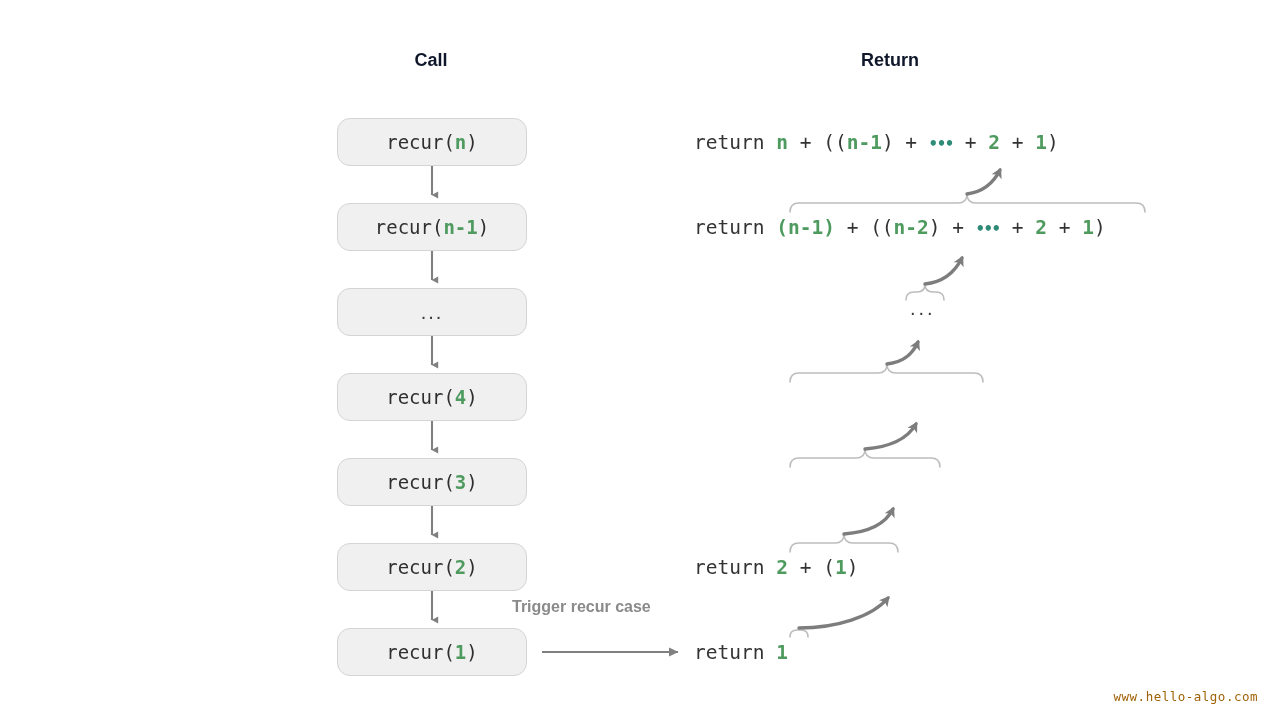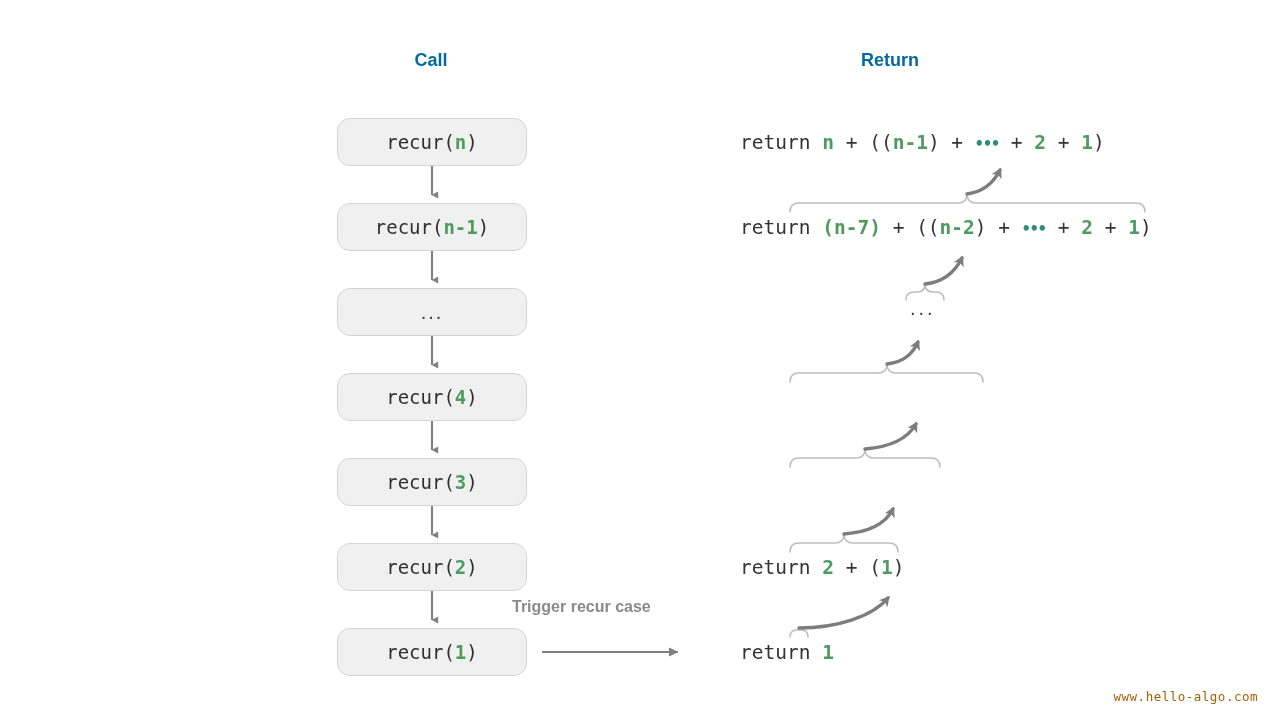--- a/index.html
+++ b/index.html
@@ -15,21 +15,21 @@
     overflow: hidden;
     font-family: "Liberation Sans", sans-serif;
   }
 
   
   .col-header {
     position: absolute;
     font-family: "Liberation Sans", sans-serif;
     font-weight: bold;
     font-size: 18px;
-    color: #0369a1;
+    color: #0f172a;
     white-space: nowrap;
     transform: translateX(-50%);
   }
   #hdr-call   { left: 431px; top: 50px; }
   #hdr-return { left: 890px; top: 50px; }
 
   
   .call-box {
     position: absolute;
     left: 337px;
@@ -57,21 +57,20 @@
 
   
   .ret-line {
     position: absolute;
     left: 694px;
     white-space: nowrap;
     font-family: "DejaVu Sans Mono", "Liberation Mono", monospace;
     font-size: 19.5px;
     color: #333333;
     line-height: 1;
-    margin-left: 46px;
   }
   .ret-line .kw   { color: #333333; }
   .ret-line .g    { color: #4e9a5f; font-weight: bold; }
   .ret-line .el   { color: #2e8b78; font-weight: bold; letter-spacing: -1px; font-size: 15px; }
   .ret-line .p    { color: #333333; }
 
   
   #ret-dots {
     position: absolute;
     left: 910px;
@@ -159,21 +158,21 @@
     <span>recur(</span>
       <span class="arg">1</span>
       <span>)</span>
   </div>
 
   <div class="ret-line" style="top:133px">
     <span class="kw">return</span><span class="p">&nbsp;</span><span class="g">n</span><span class="p">&nbsp;+&nbsp;((</span><span class="g">n-1</span><span class="p">)&nbsp;+&nbsp;</span><span class="el">•••</span><span class="p">&nbsp;+&nbsp;</span><span class="g">2</span><span class="p">&nbsp;+&nbsp;</span><span class="g">1</span><span class="p">)</span>
   </div>
 
   <div class="ret-line" style="top:218px">
-    <span class="kw">return</span><span class="p">&nbsp;</span><span class="g">(n-7)</span><span class="p">&nbsp;+&nbsp;((</span><span class="g">n-2</span><span class="p">)&nbsp;+&nbsp;</span><span class="el">•••</span><span class="p">&nbsp;+&nbsp;</span><span class="g">2</span><span class="p">&nbsp;+&nbsp;</span><span class="g">1</span><span class="p">)</span>
+    <span class="kw">return</span><span class="p">&nbsp;</span><span class="g">(n-1)</span><span class="p">&nbsp;+&nbsp;((</span><span class="g">n-2</span><span class="p">)&nbsp;+&nbsp;</span><span class="el">•••</span><span class="p">&nbsp;+&nbsp;</span><span class="g">2</span><span class="p">&nbsp;+&nbsp;</span><span class="g">1</span><span class="p">)</span>
   </div>
 
   <div id="ret-dots">...</div>
 
 
 
   <div class="ret-line" style="top:558px">
     <span class="kw">return</span><span class="p">&nbsp;</span><span class="g">2</span><span class="p">&nbsp;+&nbsp;(</span><span class="g">1</span><span class="p">)</span>
   </div>
 

